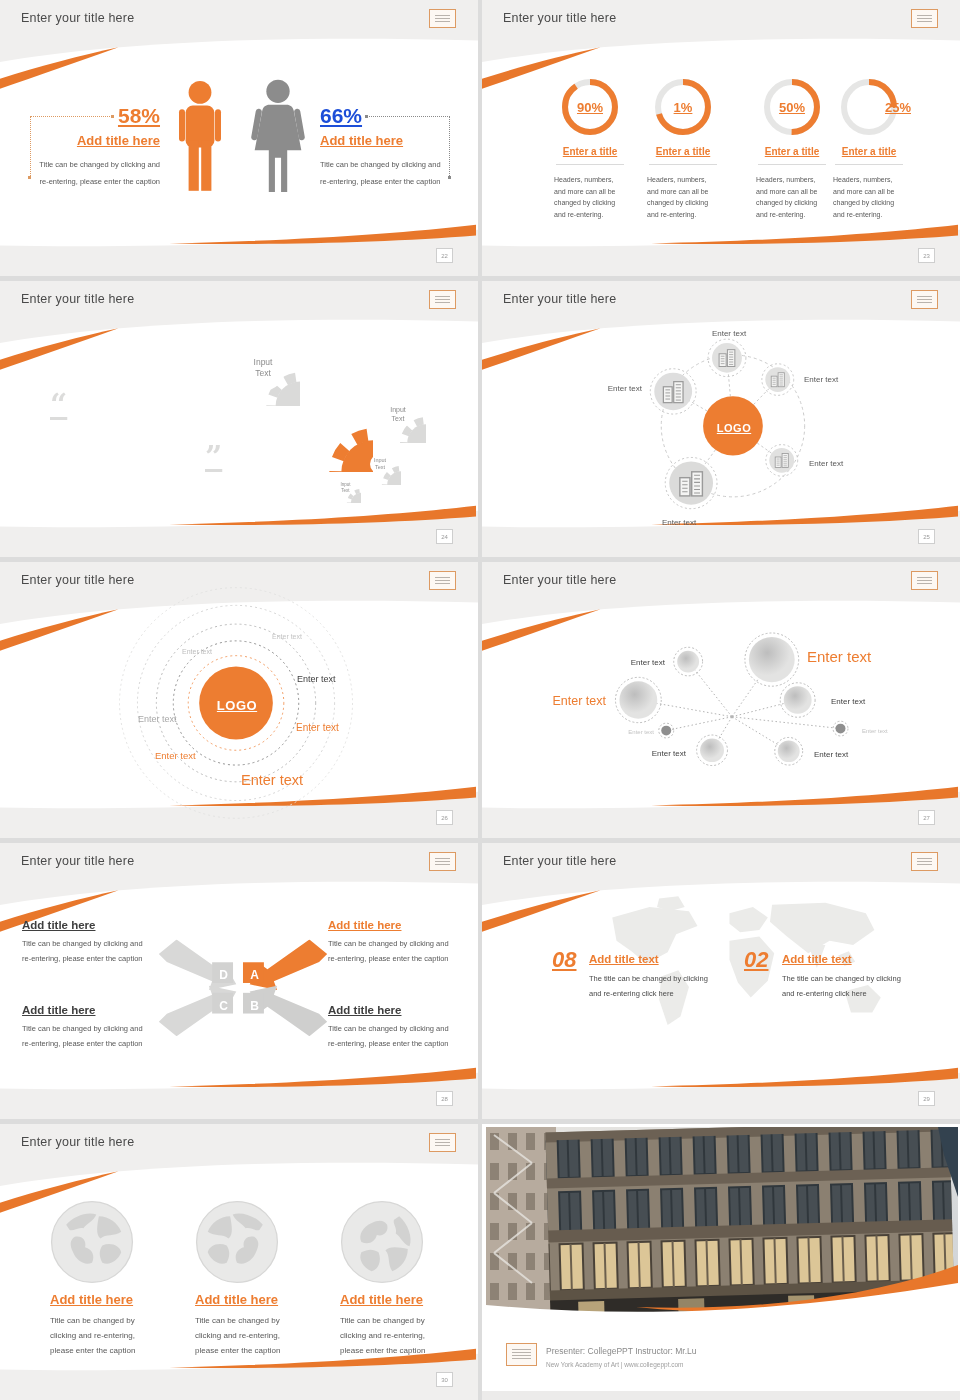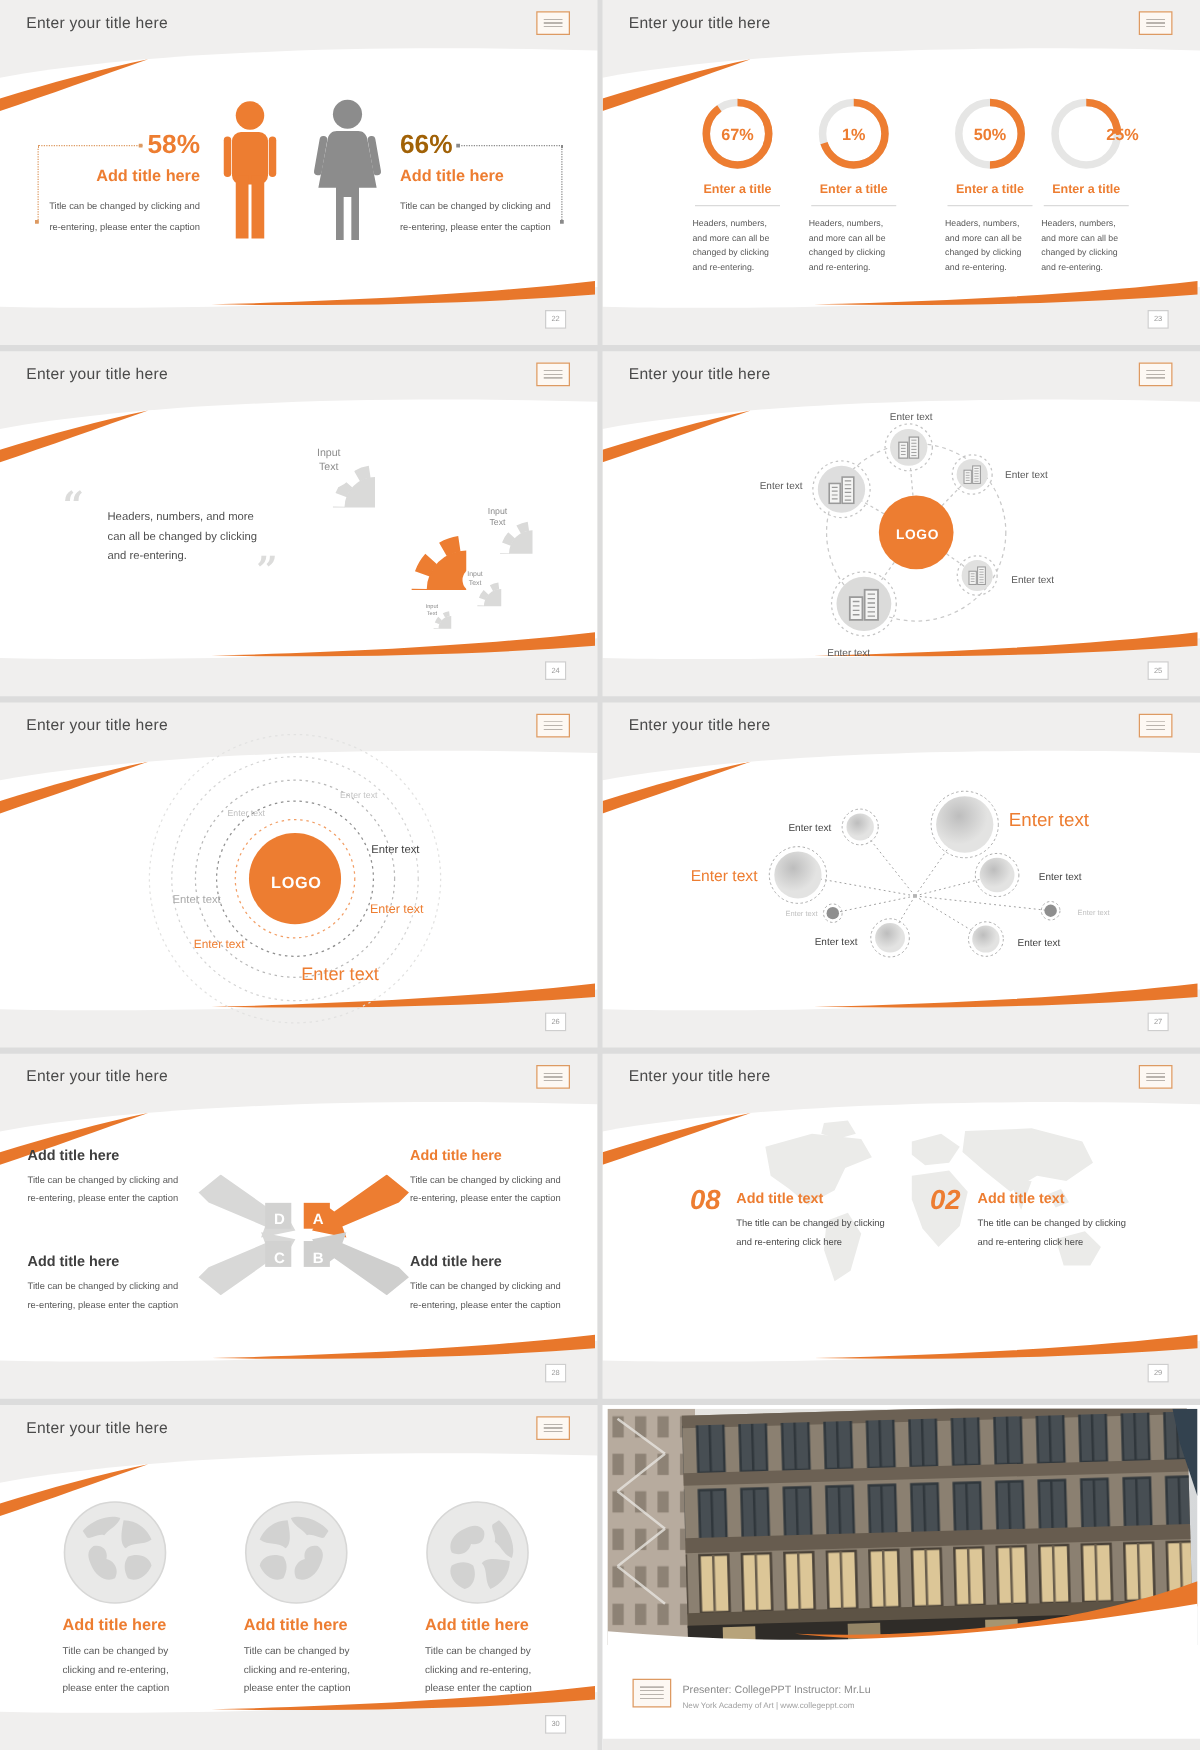--- a/index.html
+++ b/index.html
@@ -8,21 +8,21 @@
   .bgsvg{position:absolute;left:0;top:0;width:100%;height:100%;}
   .abs{position:absolute;}
   .stitle{position:absolute;left:21px;top:11px;font-size:12.5px;color:#4a4a4a;letter-spacing:.2px;}
   .badge{position:absolute;right:22px;top:9px;width:27px;height:19px;background:#fdf8f3;border:1px solid #dd9a62;box-sizing:border-box;}
   .badge-lines{position:absolute;left:5px;right:5px;top:5px;bottom:5px;
     background:repeating-linear-gradient(#b9b3ad 0 1px,transparent 1px 3px);}
   .pagebox{position:absolute;right:25px;bottom:13px;width:15px;height:13px;background:#fff;border:1px solid #cecece;
     font-size:6px;color:#9a9a9a;display:flex;align-items:center;justify-content:center;}
   .cap{color:#595959;}
   .orange{color:#ED7D31;}
-  .bold{font-weight:bold;}
+  .bold{font-weight:bold;text-decoration:underline;}
   .ctr{text-align:center;}
   .rt{text-align:right;}
   .donut-col{position:absolute;top:76px;width:84px;}
   .ring-label{position:absolute;white-space:nowrap;}
   .sq{position:absolute;width:3px;height:3px;}
   .xsq{position:absolute;width:21px;height:21px;display:flex;align-items:center;justify-content:center;
     color:#fff;font-weight:bold;font-size:12px;}
 </style>
 </head>
 <body>
@@ -96,21 +96,21 @@
     <svg class="abs" style="left:176px;top:74px;width:48px;height:128px;color:#ED7D31;" viewBox="0 0 40 96">
         <use href="#male" fill="currentColor"></use>
       </svg>
     <svg class="abs" style="left:251px;top:74px;width:54px;height:128px;color:#8c8c8c;" viewBox="0 0 44 96">
         <use href="#female" fill="currentColor"></use>
       </svg>
     <div class="abs" style="left:366px;top:116px;width:83px;height:61px;border-top:1px dotted #8a8a8a;border-right:1px dotted #8a8a8a;"></div>
     <div class="sq" style="left:365px;top:115px;background:#8a8a8a;"></div>
     <div class="sq" style="left:448px;top:176px;background:#8a8a8a;"></div>
     <div class="abs" style="left:320px;top:104px;width:140px;">
-      <div class="bold" style="font-size:21px;color:#a16207;">66%</div>
+      <div class="bold" style="font-size:21px;color:#1d4ed8;">66%</div>
       <div class="orange bold" style="font-size:13px;margin-top:5px;">Add title here</div>
       <div class="cap" style="font-size:7.5px;margin-top:8px;line-height:17px;">
         <div>Title can be changed by clicking and</div>
         <div>re-entering, please enter the caption</div>
       </div>
     </div>
     <div class="pagebox">22</div>
   </div>
 
   <div class="slide">
@@ -120,21 +120,21 @@
     <div class="stitle">Enter your title here</div>
     <div class="badge">
         <div class="badge-lines"></div>
       </div>
 
     <div class="donut-col" style="left:66px;">
       <svg width="62" height="62" style="display:block;margin:0 auto;" viewBox="0 0 72 72">
         <circle cx="36" cy="36" r="29" fill="none" stroke="#e6e6e5" stroke-width="7"></circle>
         <circle cx="36" cy="36" r="29" fill="none" stroke="#ED7D31" stroke-width="7" stroke-dasharray="164 999" transform="rotate(-90 36 36)"></circle>
       </svg>
-      <div class="abs orange bold ctr" style="left:0;top:24px;width:84px;font-size:13px;">67%</div>
+      <div class="abs orange bold ctr" style="left:0;top:24px;width:84px;font-size:13px;">90%</div>
       <div class="orange bold ctr" style="font-size:10px;margin-top:8px;">Enter a title</div>
       <div style="height:1px;background:#dadada;width:68px;margin:7px auto 9px;"></div>
       <div class="cap" style="font-size:7px;line-height:11.5px;padding-left:6px;">
         <div>Headers, numbers,</div>
         <div>and more can all be</div>
         <div>changed by clicking</div>
         <div>and re-entering.</div>
       </div>
     </div>
     <div class="donut-col" style="left:159px;">
@@ -187,25 +187,20 @@
 
   <div class="slide">
     <svg class="bgsvg" viewBox="0 0 480 280" preserveAspectRatio="none">
         <use href="#chrome"></use>
       </svg>
     <div class="stitle">Enter your title here</div>
     <div class="badge">
         <div class="badge-lines"></div>
       </div>
     <div class="abs bold" style="left:50px;top:106px;font-size:30px;color:#dcdcdb;font-family:'DejaVu Serif',serif;">“</div>
-    <div class="abs" style="left:86px;top:125px;font-size:9px;color:#4f4f4f;line-height:15.5px;">
-      <div>Headers, numbers, and more</div>
-      <div>can all be changed by clicking</div>
-      <div>and re-entering.</div>
-    </div>
     <div class="abs bold" style="left:205px;top:158px;font-size:30px;color:#dcdcdb;font-family:'DejaVu Serif',serif;">”</div>
 
     <svg class="abs" style="left:226px;top:51px;width:74px;height:74px;color:#dadad9;" viewBox="-50 -50 100 100">
         <use href="#gear"></use>
       </svg>
     <div class="abs" style="left:241px;top:66px;width:44px;height:44px;border-radius:50%;background:#fff;"></div>
     <div class="abs ctr" style="left:236px;top:76px;width:54px;font-size:8.5px;color:#8c8c8c;line-height:11px;">
       <div>Input</div>
       <div>Text</div>
     </div>

